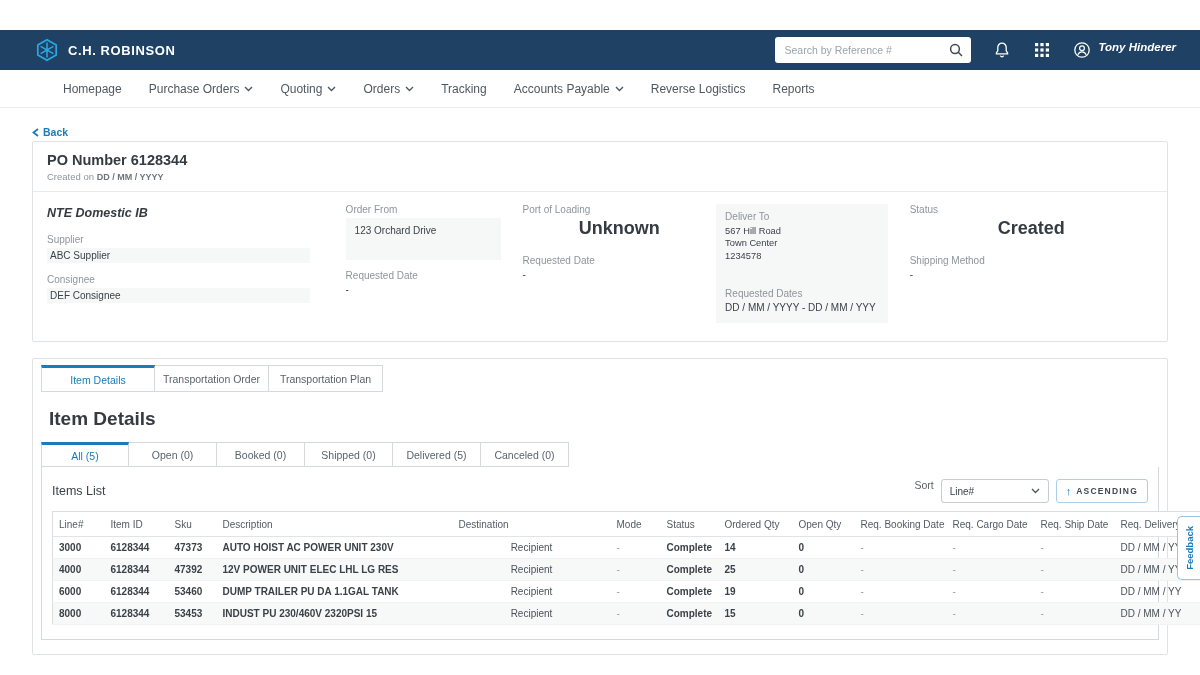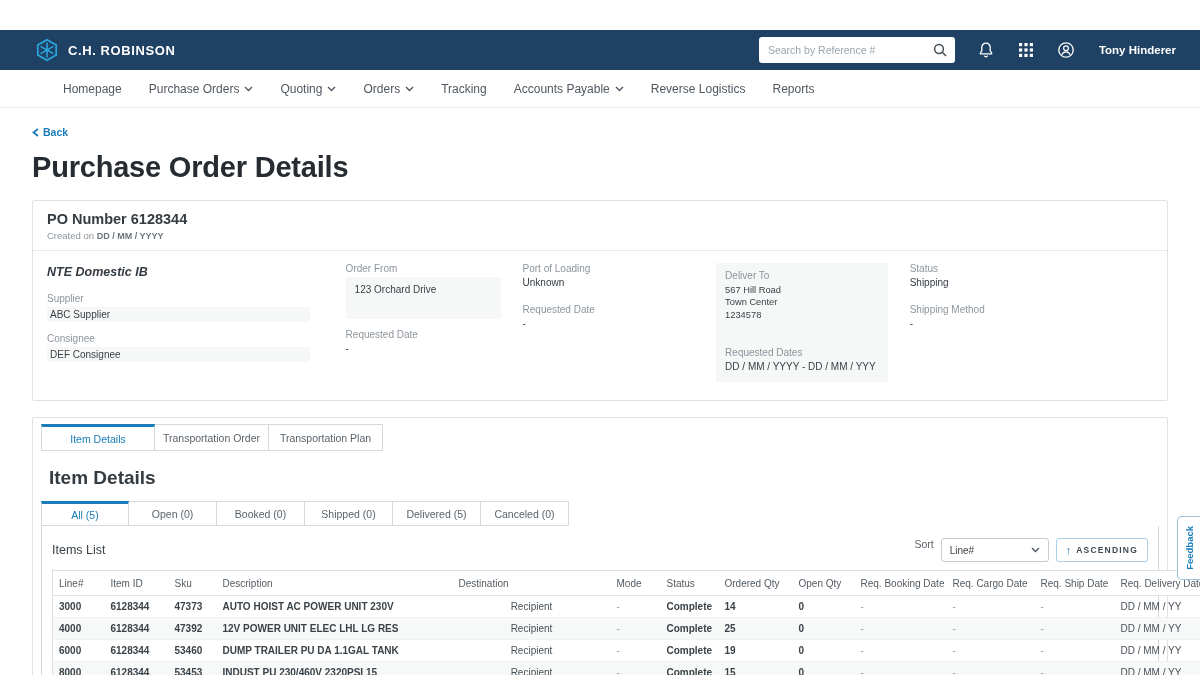--- a/index.html
+++ b/index.html
@@ -12,21 +12,21 @@
   .brand { display:flex; align-items:center; gap:9px; }
   .brand .logo { width:24px; height:24px; display:block; }
   .brand-name { color:#fff; font-size:13px; font-weight:700; letter-spacing:.6px; }
   .topbar-right { margin-left:auto; display:flex; align-items:center; gap:22px; }
   .search-box { position:relative; width:196px; }
   .search-box input { width:100%; height:26px; border:none; border-radius:3px; padding:0 28px 0 9px;
     font-size:10.5px; font-family:inherit; color:#3a4248; outline:none; }
   .search-box input::placeholder { color:#9aa4ad; }
   .search-icon { position:absolute; right:7px; top:5px; width:16px; height:16px; cursor:pointer; }
   .icon-btn { width:18px; height:18px; display:block; cursor:pointer; }
-  .user-chip { display:flex; align-items:center; gap:24px; cursor:pointer; }
+  .user-chip { display:flex; align-items:flex-start; gap:7px; cursor:pointer;font-style:italic; }
   .user-name { color:#fff; font-size:11.5px; font-weight:700; }
 
   
   .mainnav { height:38px; display:flex; align-items:center; gap:27px; padding:0 24px 0 63px;
     background:#fff; border-bottom:1px solid #eceef0; }
   .nav-item { display:flex; align-items:center; gap:5px; font-size:12px; color:#4f5860; cursor:pointer; text-decoration:none; }
   .nav-item svg { margin-top:1px; }
 
   
   main { padding:0 32px; }
@@ -44,21 +44,21 @@
   .lbl { font-size:10px; color:#8d959c; margin-bottom:3px; }
   .val { font-size:10px; color:#3a4248; }
   .val-band { background:#f6f7f7; padding:2px 4px 2px 3px; width:88%; }
   .po-col-1 { width:27%; }
   .po-col-1 .order-type { font-size:12.5px; font-weight:700; color:#343b41; margin:2px 0 14px;font-style:italic; }
   .po-col-1 .lbl { margin-top:11px; }
   .po-col-2 { width:16%; padding-right:22px; }
   .gray-panel { background:#f6f7f7; padding:7px 9px 10px; }
   .pickup-block { min-height:42px; }
   .po-col-3 { width:17.5%; }
-  .po-col-3 .bold-val, .po-col-5 .bold-val { font-size:10px; font-weight:400; color:#343b41; }
+  .po-col-3 .bold-val, .po-col-5 .bold-val { font-size:18px; font-weight:700; color:#343b41;text-align:center; }
   .po-col-4 { width:17.5%; padding-right:22px; }
   .addr-line { font-size:9.3px; line-height:1.35; color:#3a4248; }
   .po-col-5 { width:22%; }
   .spacer-16 { height:16px; } .spacer-10 { height:10px; } .spacer-26 { height:26px; }
 
   
   .tabs-card { margin-top:16px; border:1px solid #e0e3e5; border-radius:2px; padding:6px 8px 14px; }
   .tab-strip { display:flex; }
   .tab { width:114px; height:27px; display:flex; align-items:center; justify-content:center;
     border:1px solid #d5d9db; border-left-width:0; background:#fff; font-size:10.5px; color:#5a636b; cursor:pointer; }
@@ -188,21 +188,20 @@
     </a>
 </nav>
 
 <main>
   <a class="back-link">
     <svg width="7" height="9" viewBox="0 0 7 9">
         <path d="M6 1L1.5 4.5L6 8" fill="none" stroke="#1a7cba" stroke-width="1.8"></path>
       </svg>
     <span>Back</span>
   </a>
-  <h1 class="page-title">Purchase Order Details</h1>
 
   
   <section class="po-card">
     <div class="po-head">
       <div class="po-number">PO Number 6128344</div>
       <div class="created-line">
         <span>Created on</span>
         <b>DD / MM / YYYY</b>
       </div>
     </div>
@@ -236,21 +235,21 @@
           <div class="addr-line">567 Hill Road</div>
           <div class="addr-line">Town Center</div>
           <div class="addr-line">1234578</div>
           <div class="spacer-26"></div>
           <div class="lbl">Requested Dates</div>
           <div class="val">DD / MM / YYYY - DD / MM / YYY</div>
         </div>
       </div>
       <div class="po-col-5">
         <div class="lbl">Status</div>
-        <div class="bold-val">Shipping</div>
+        <div class="bold-val">Created</div>
         <div class="spacer-16"></div>
         <div class="lbl">Shipping Method</div>
         <div class="val">-</div>
       </div>
     </div>
   </section>
 
   
   <section class="tabs-card">
     <div class="tab-strip">

